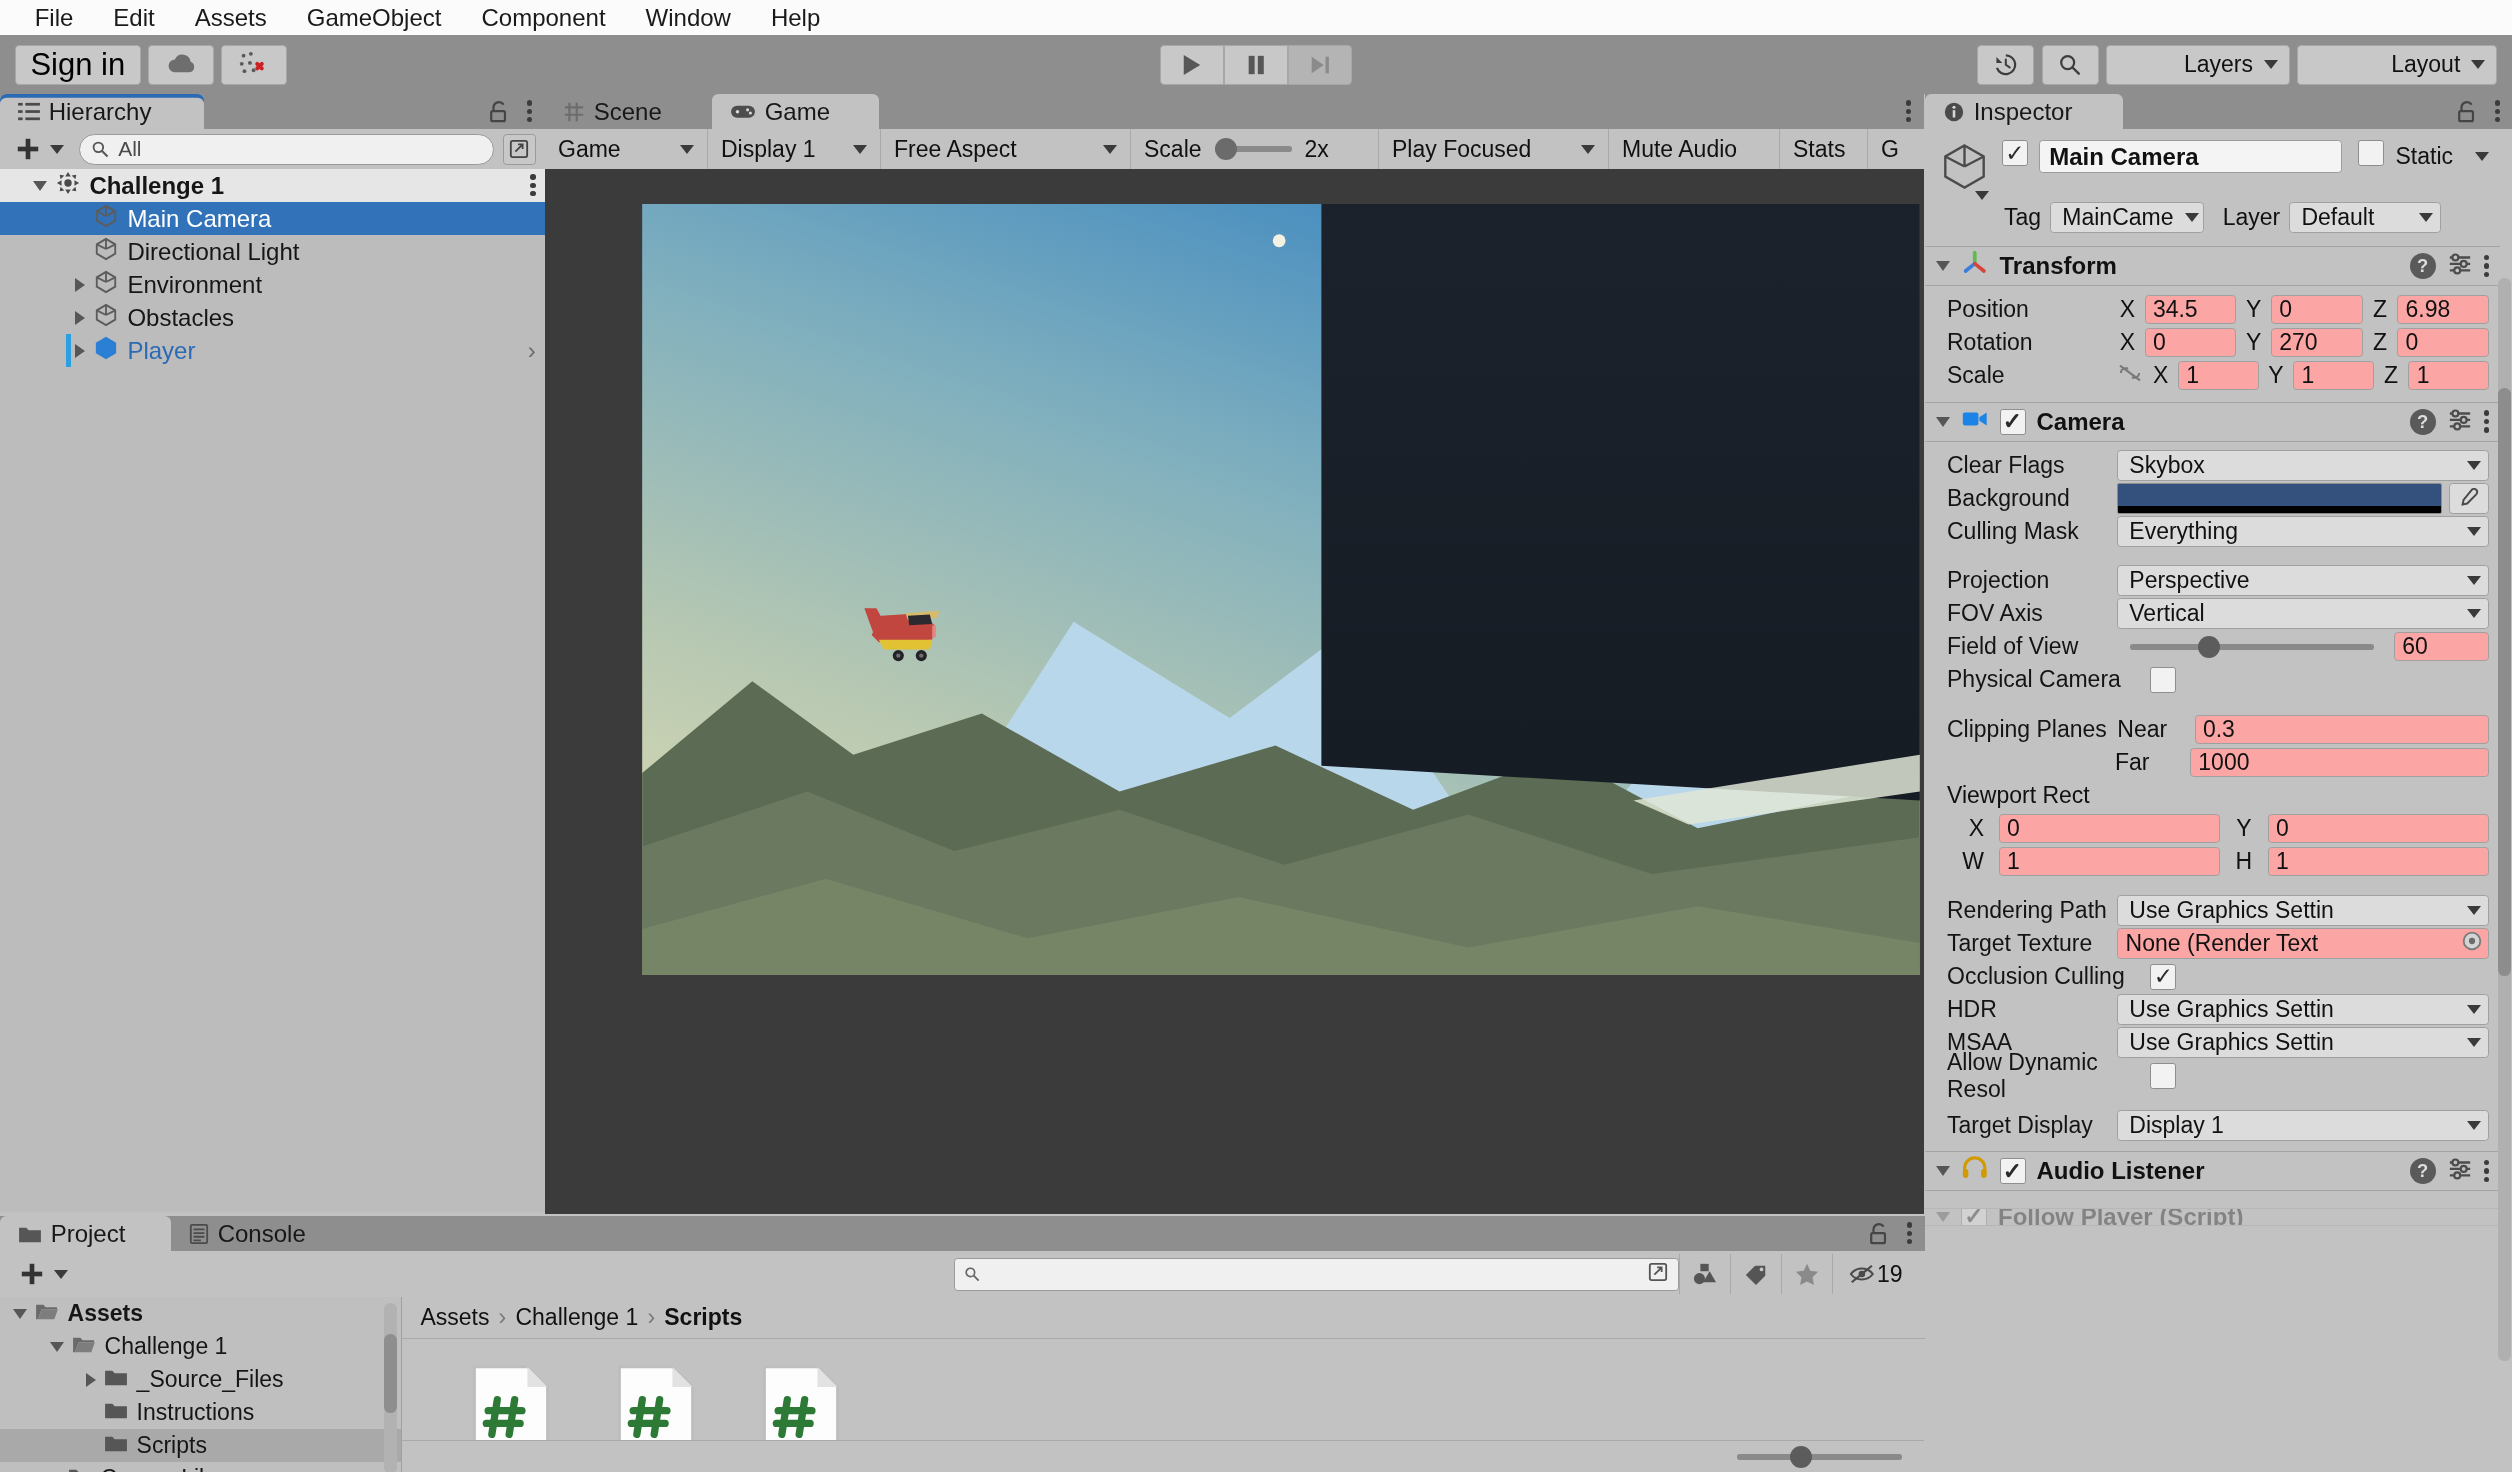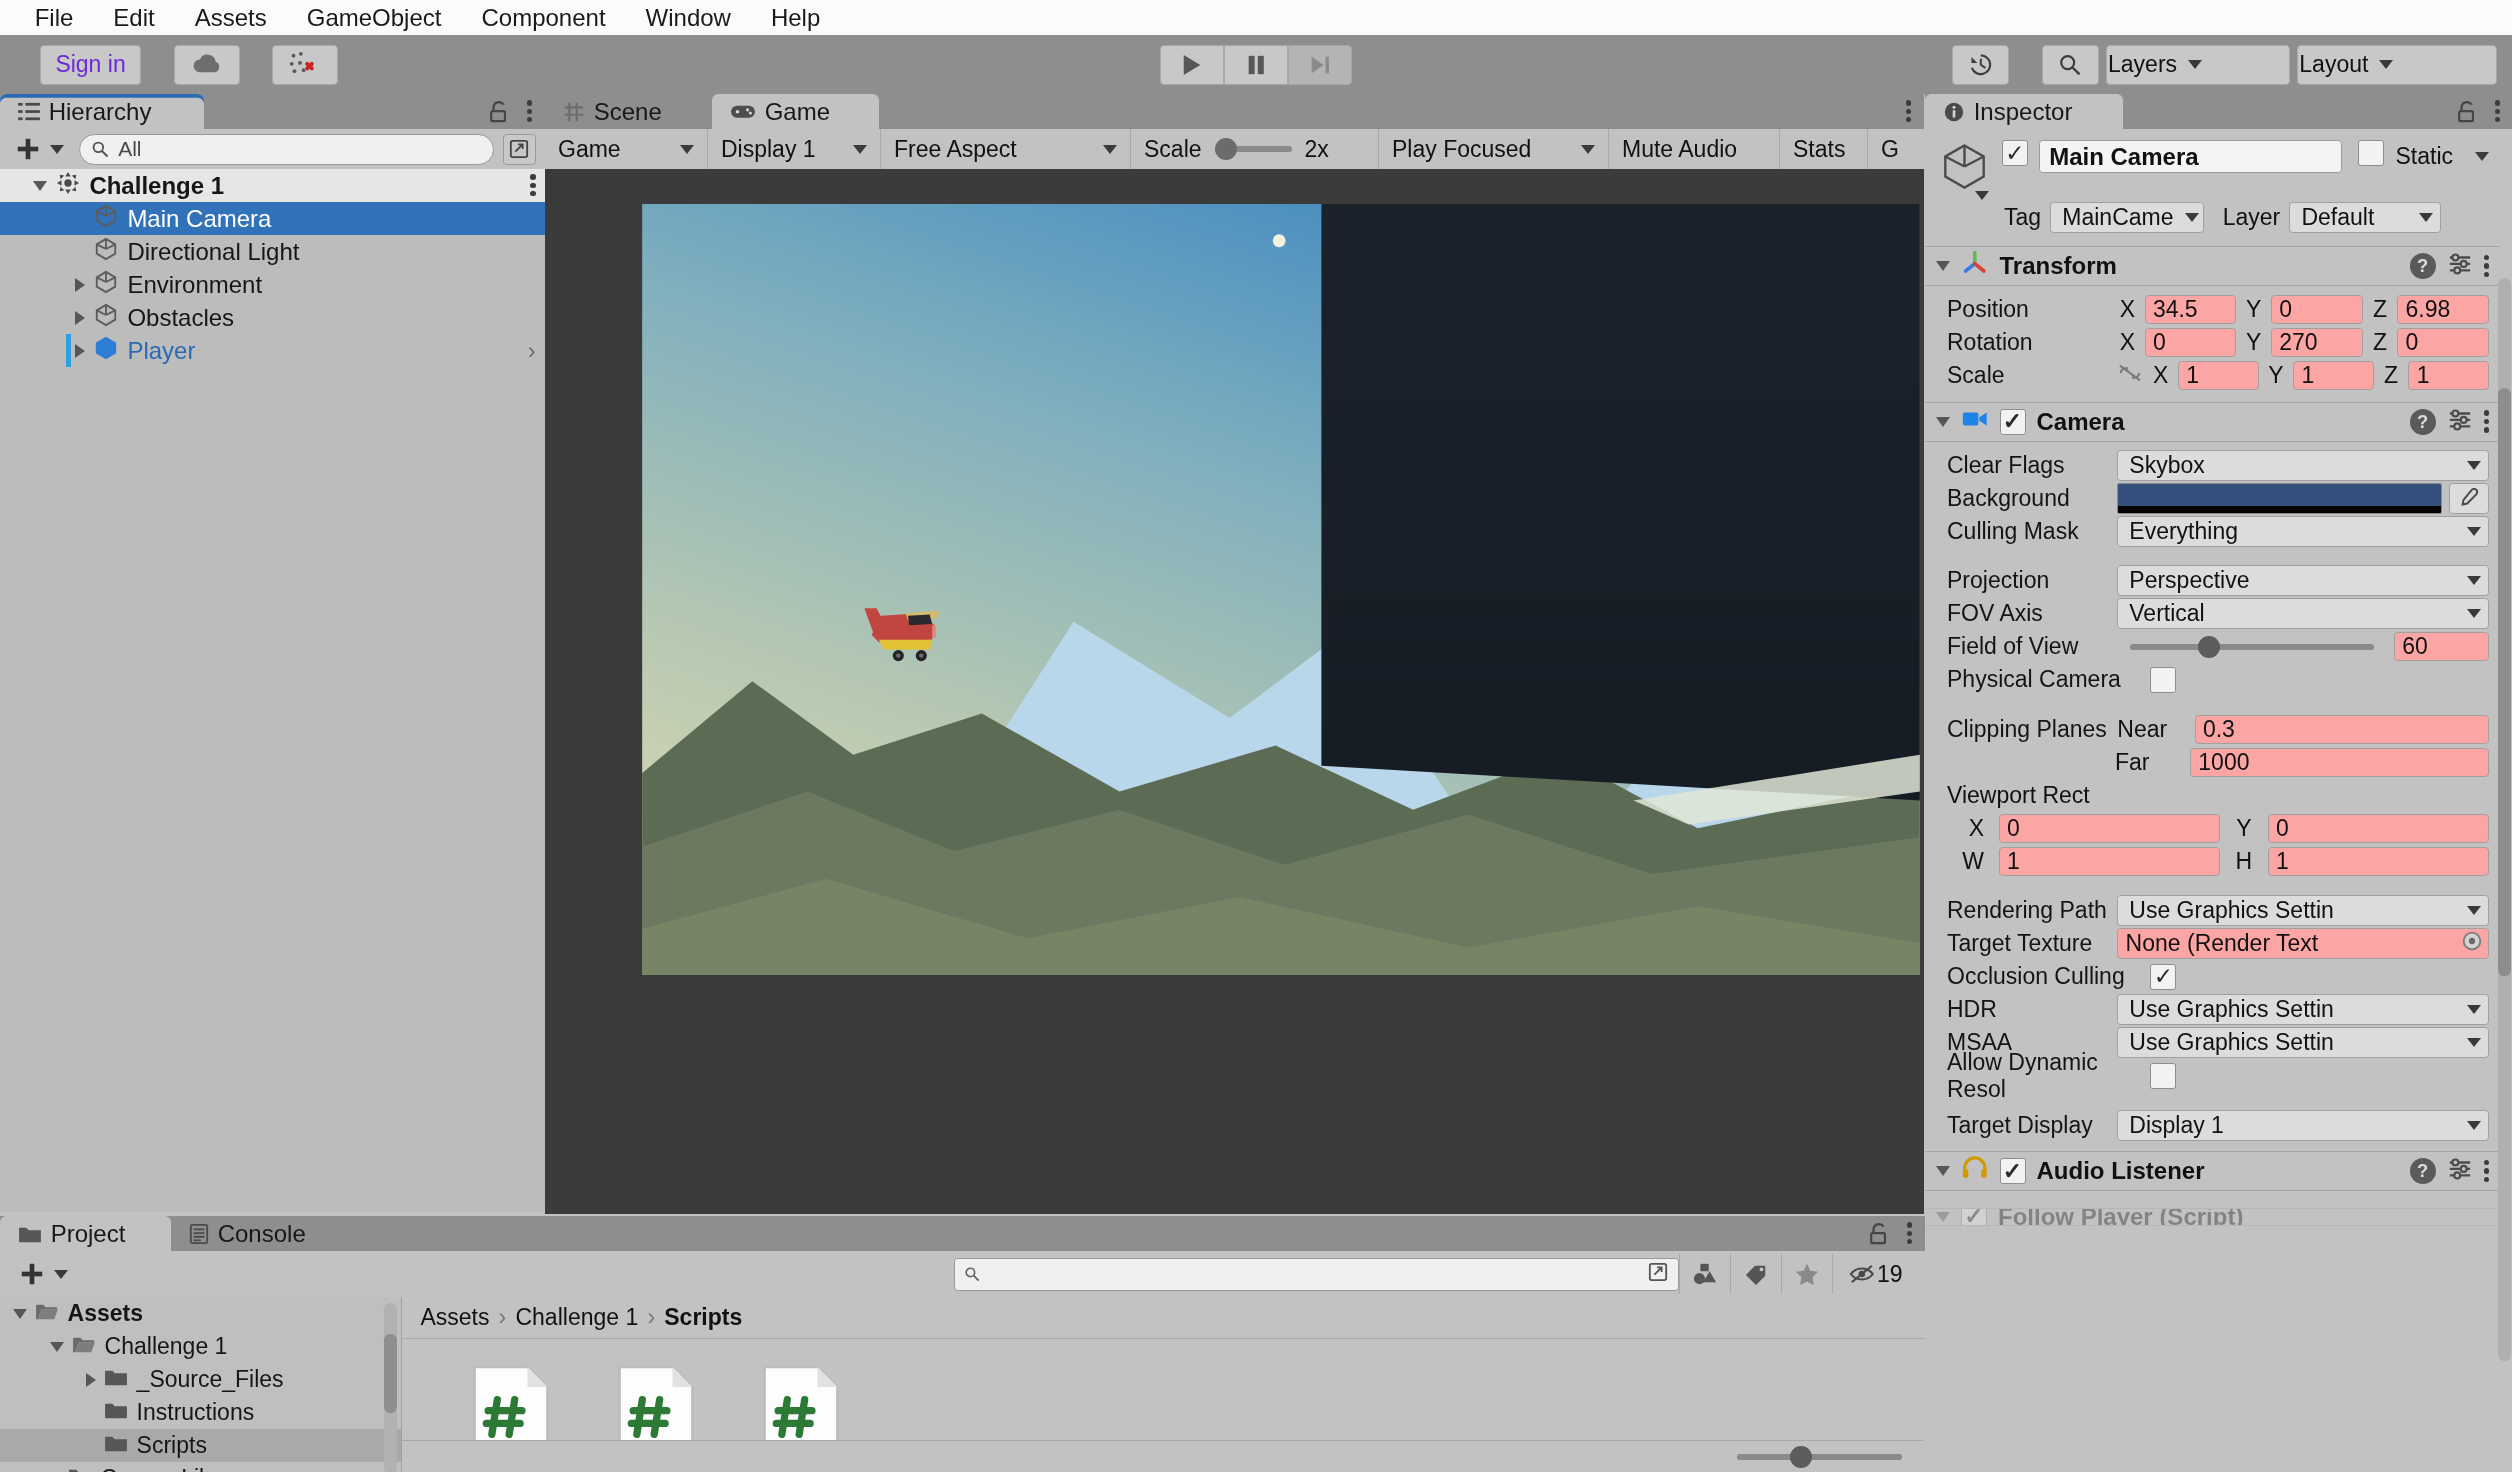--- a/index.html
+++ b/index.html
@@ -19,35 +19,35 @@
   .menubar .mi { padding:3px 20px; font-size:24px; color:#1a1a1a; line-height:35px; cursor:default; }
 
   
   .toolbar {
     position:absolute; left:0; top:35px; width:2512px; height:59px;
     background:#8e8e8e; display:flex; align-items:center;
   }
   .tb-btn {
     background:#c8c8c8; border:0.9px solid #a8a8a8; border-radius:4.6px;
     height:40px; display:flex; align-items:center; justify-content:center;
-    font-size:23px; color:#6d28d9; padding:0 14.7px; cursor:default;margin-left:25px;
+    font-size:31px; color:#000000; padding:0 14.7px; cursor:default;
   }
   .tb-left { display:flex; align-items:center; gap:7.3px; margin-left:14.7px; }
   .tb-center { position:absolute; left:50%; transform:translateX(-50%); display:flex; }
   .play-grp { display:flex; }
   .play-grp .pb {
     width:64px; height:40px; background:#c8c8c8; border:0.9px solid #a7a7a7;
     display:flex; align-items:center; justify-content:center; cursor:default;
   }
   .play-grp .pb:first-child { border-radius:4.6px 0 0 4.6px; }
   .play-grp .pb:last-child { border-radius:0 4.6px 4.6px 0; background:#b4b4b4; }
   .tb-right { position:absolute; right:14.7px; display:flex; align-items:center; gap:7.3px; }
   .tb-drop {
     background:#c8c8c8; border:0.9px solid #a8a8a8; border-radius:4.6px; height:40px;
-    display:flex; align-items:center; justify-content:flex-start;
+    display:flex; align-items:center; justify-content:flex-end;
     padding:0 11px 0 1px; min-width:162px; font-size:23px; cursor:default;
   }
   .caret { width:0;height:0;border-left:7.3px solid transparent;border-right:7.3px solid transparent;border-top:9.2px solid #3a3a3a; margin-left:11px; flex:none;}
 
   
   .panel { position:absolute; background:#c2c2c2; }
   .tabstrip { height:35px; background:#8e8e8e; display:flex; align-items:flex-end; position:relative; }
   .tab {
     height:35px; display:flex; align-items:center; gap:8.3px; padding:0 18.4px;
     font-size:24px; color:#181818; background:#8e8e8e; cursor:default;

